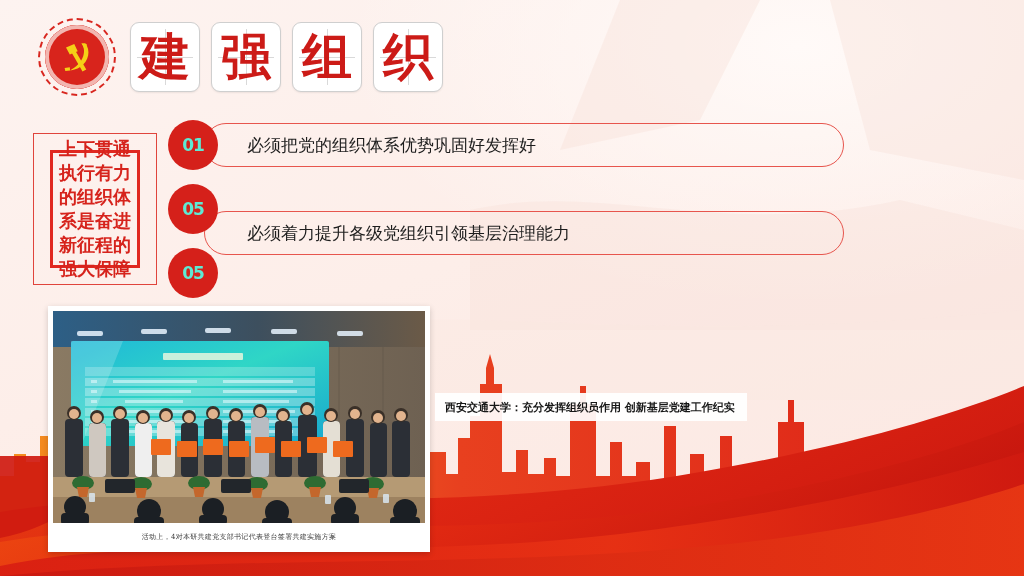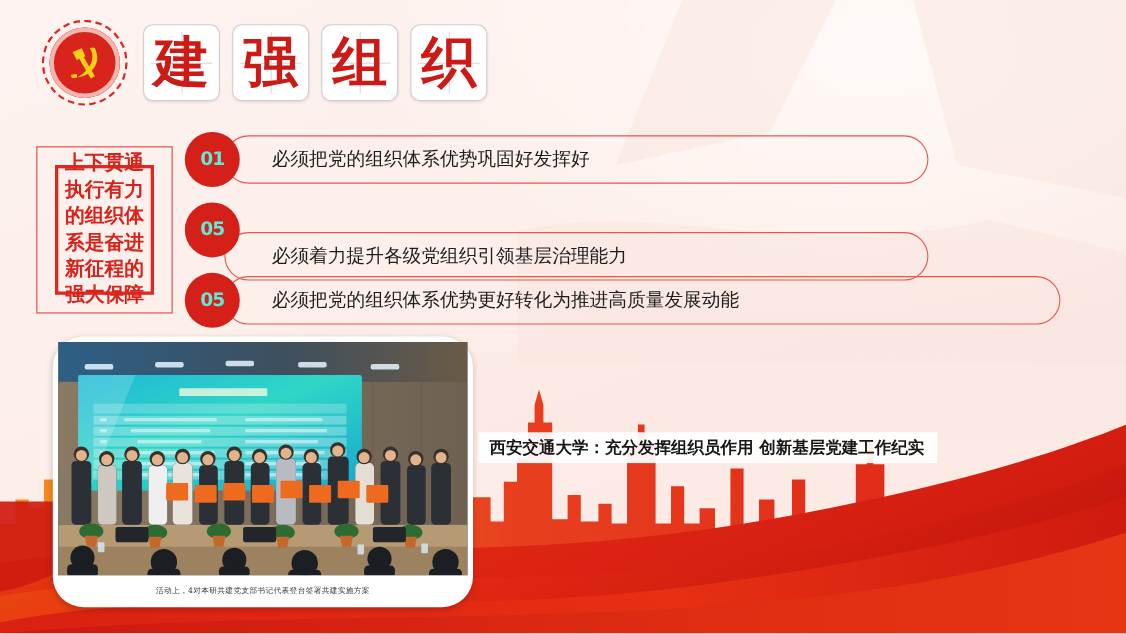--- a/index.html
+++ b/index.html
@@ -148,21 +148,20 @@
   .bottom-art svg { display: block; width: 100%; height: 100%; }
 
   
   .photo-card {
     position: absolute;
     left: 48px; top: 306px;
     width: 382px; height: 246px;
     background: #ffffff;
     padding: 5px 5px 0 5px;
     box-shadow: 0 2px 6px rgba(0,0,0,0.18);
-    border-radius: 28px;
   }
   .photo {
     position: relative;
     width: 372px; height: 212px;
     overflow: hidden;
     background: #3a4046;
   }
   .photo svg { display: block; }
   .photo-caption {
     height: 28px;
@@ -177,21 +176,21 @@
   .news-band {
     position: absolute;
     left: 435px; top: 393px;
     height: 28px;
     background: rgba(255,255,255,0.93);
     display: flex; align-items: center;
     padding: 0 12px 0 10px;
   }
   .news-band span {
     font-family: "DejaVu Sans", "Liberation Sans", sans-serif;
-    font-size: 15px;
+    font-size: 11px;
     font-weight: 700;
     color: #171717;
     white-space: nowrap;
   }
 </style>
 </head>
 <body>
 
 <div class="slide">
 
@@ -257,23 +256,20 @@
     </div>
 
     <div class="list-row row-2">
       <div class="pill">
         <span class="pill-text">必须着力提升各级党组织引领基层治理能力</span>
       </div>
       <div class="badge">05</div>
     </div>
 
     <div class="list-row row-3">
-      <div class="pill">
-        <span class="pill-text">必须把党的组织体系优势更好转化为推进高质量发展动能</span>
-      </div>
       <div class="badge">05</div>
     </div>
   </div>
 
   <div class="bottom-art">
     <svg viewBox="0 0 1024 300" preserveAspectRatio="none">
       <defs>
         <linearGradient id="skyGrad" x1="0" y1="0" x2="1" y2="0">
           <stop offset="0%" stop-color="#f5901f"></stop>
           <stop offset="22%" stop-color="#f0701f"></stop>

